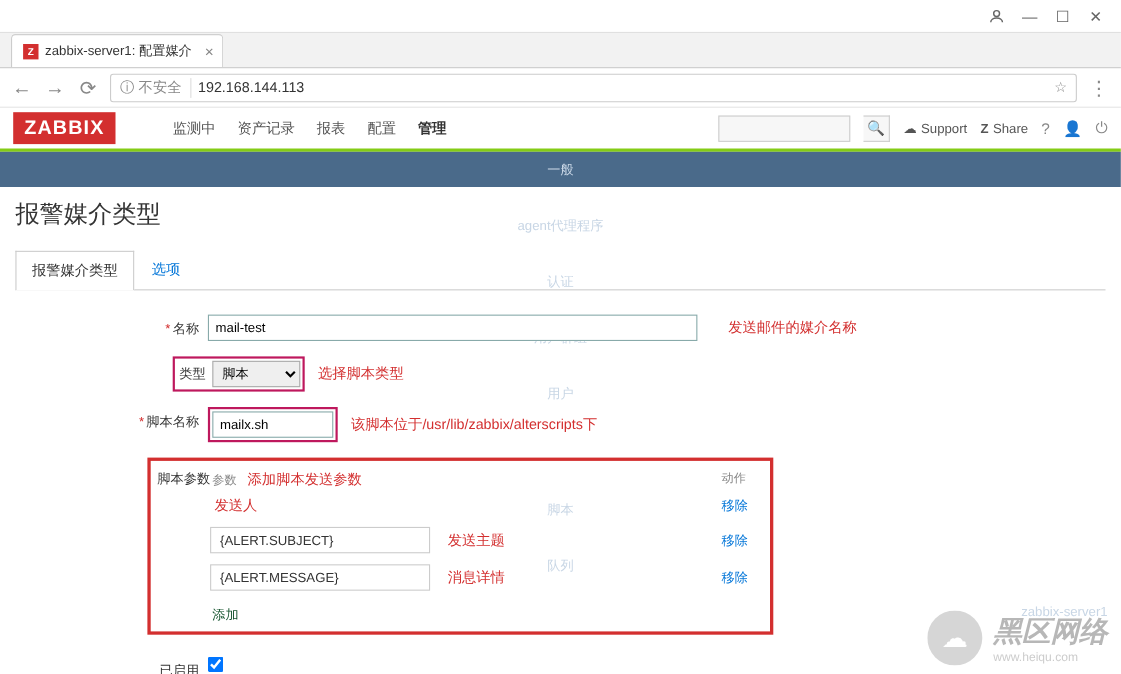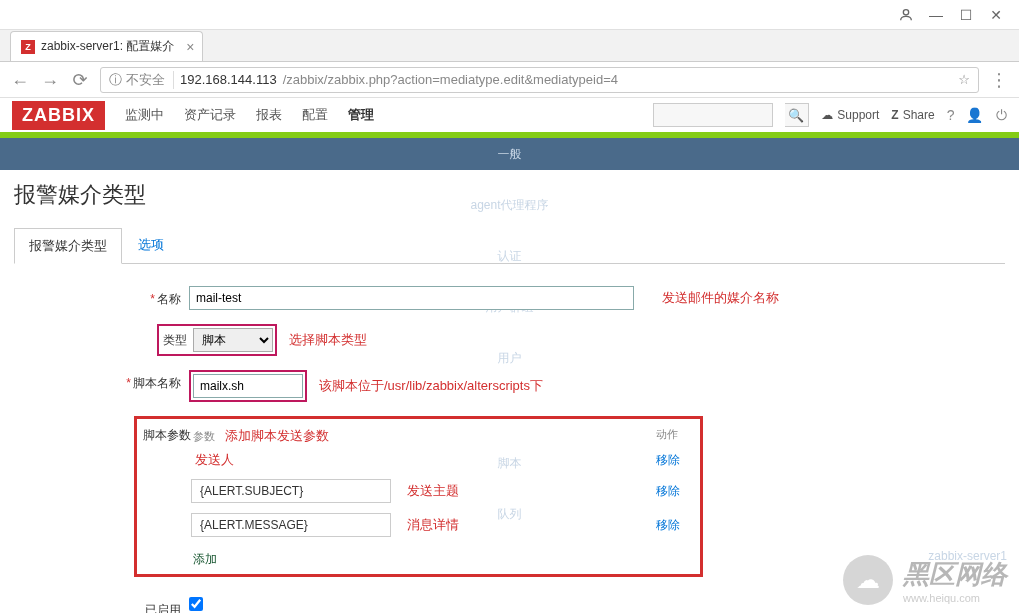--- a/index.html
+++ b/index.html
@@ -14,21 +14,21 @@
     .tab-close { position: absolute; right: 8px; color: #888; font-size: 14px; }
     .address-bar { height: 36px; display: flex; align-items: center; padding: 0 10px; gap: 10px; border-bottom: 1px solid #e0e0e0; }
     .nav-btn { width: 20px; color: #888; font-size: 18px; text-align: center; }
     .url-box { flex: 1; height: 26px; border: 1px solid #ccc; border-radius: 3px; display: flex; align-items: center; padding: 0 8px; gap: 6px; font-size: 13px; color: #333; }
     .url-warn { color: #888; display: flex; align-items: center; gap: 4px; border-right: 1px solid #ddd; padding-right: 8px; }
     .url-host { color: #333; }
     .url-path { color: #888; }
     .url-star { color: #888; margin-left: auto; }
     
     
-    .zbx-header { background: #fff; height: 40px; display: flex; align-items: center; padding: 0 12px; border-bottom: 6px solid #84cc16; }
+    .zbx-header { background: #fff; height: 40px; display: flex; align-items: center; padding: 0 12px; border-bottom: 3px solid #84cc16; gap: 32px; }
     .zbx-logo { background: #d32f2f; color: #fff; font-weight: bold; font-size: 18px; padding: 4px 10px; letter-spacing: 1px; margin-right: 20px; }
     .zbx-nav { display: flex; gap: 20px; }
     .zbx-nav-item { color: #555; font-size: 13px; padding: 10px 0; }
     .zbx-nav-item.active { color: #333; font-weight: bold; }
     .zbx-header-right { margin-left: auto; display: flex; align-items: center; gap: 12px; }
     .zbx-search { width: 120px; height: 24px; border: 1px solid #ccc; background: #f7f7f7; }
     .zbx-search-btn { width: 24px; height: 24px; border: 1px solid #ccc; border-left: none; background: #f7f7f7; color: #888; display: flex; align-items: center; justify-content: center; }
     .zbx-hlink { color: #555; font-size: 12px; display: flex; align-items: center; gap: 4px; }
     .zbx-hicon { color: #888; font-size: 14px; }
     
@@ -97,21 +97,20 @@
   </div>
 </div>
 
 <div class="address-bar">
   <div class="nav-btn">←</div>
   <div class="nav-btn">→</div>
   <div class="nav-btn">⟳</div>
   <div class="url-box">
     <span class="url-warn">ⓘ <span>不安全</span></span>
     <span class="url-host">192.168.144.113</span>
-      <span class="url-path">/zabbix/zabbix.php?action=mediatype.edit&amp;mediatypeid=4</span>
     <span class="url-star">☆</span>
   </div>
   <div class="nav-btn">⋮</div>
 </div>
 
 <div class="zbx-header">
   <div class="zbx-logo">ZABBIX</div>
   <div class="zbx-nav">
     <div class="zbx-nav-item">监测中</div>
     <div class="zbx-nav-item">资产记录</div>

